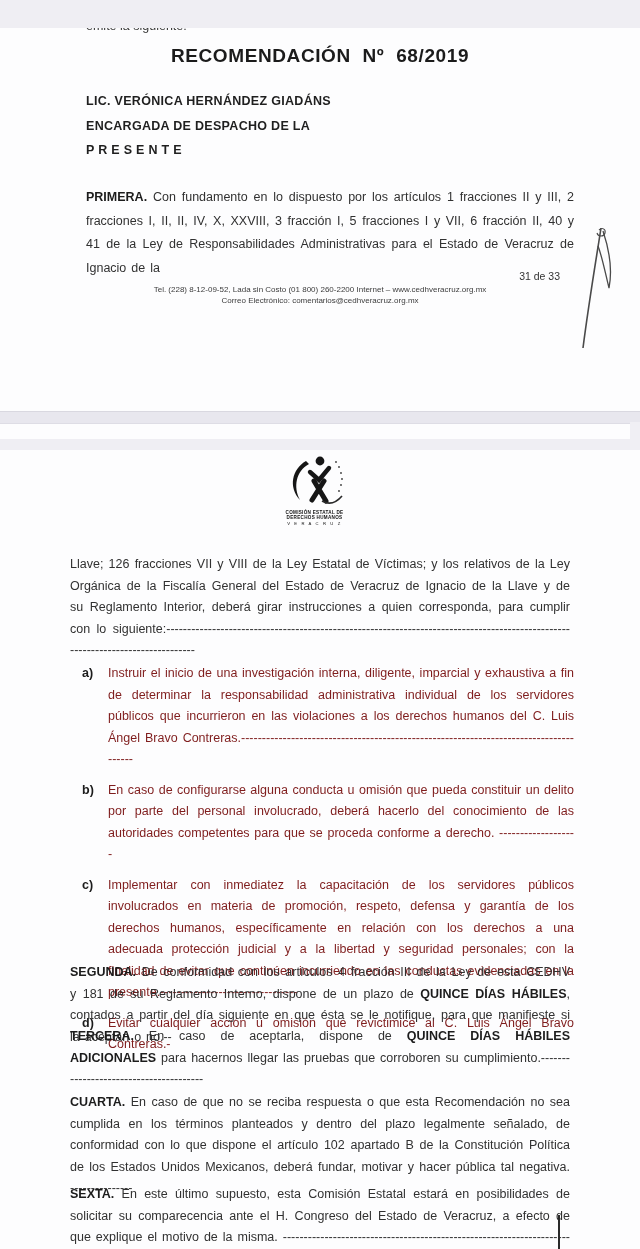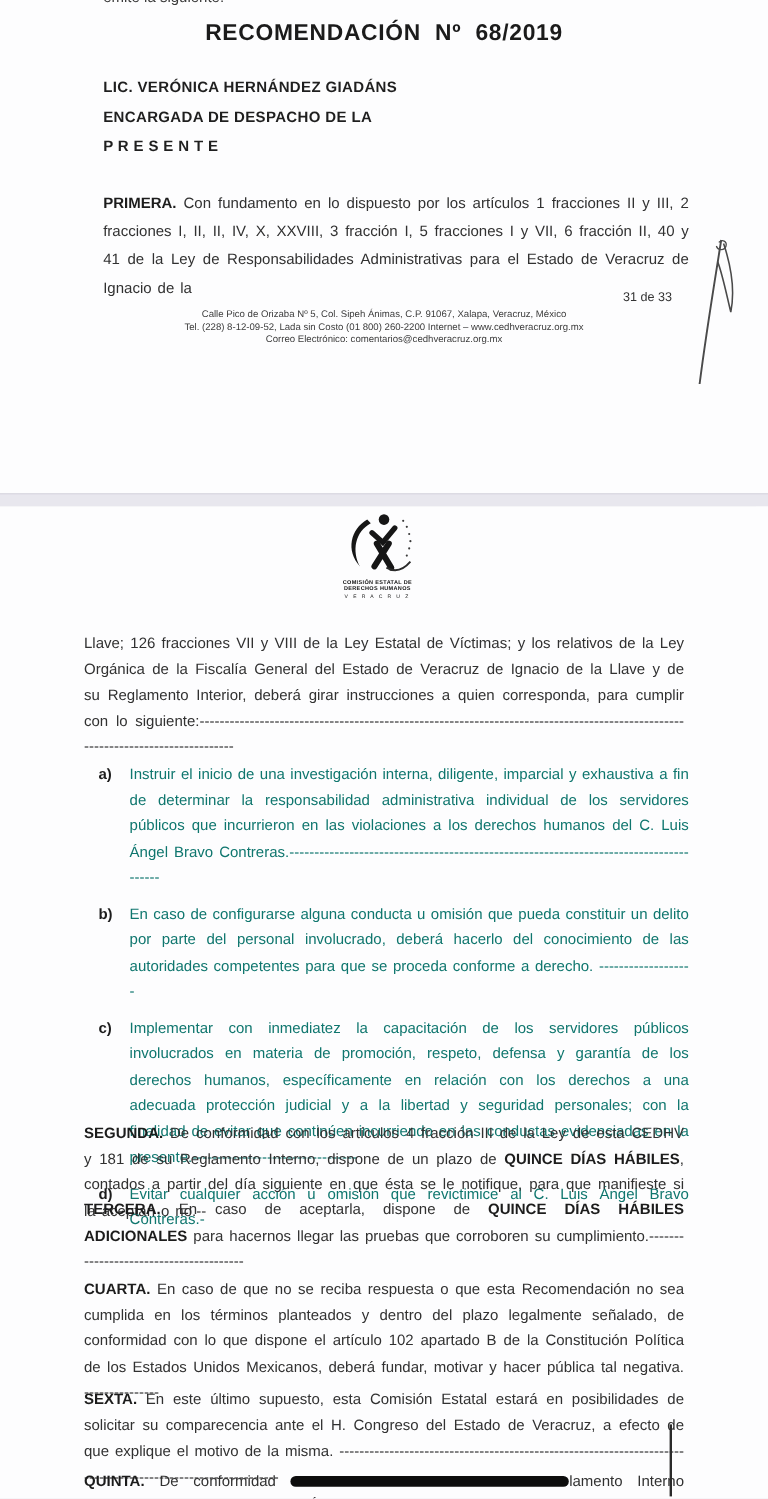--- a/index.html
+++ b/index.html
@@ -1,18 +1,18 @@
 <!DOCTYPE html>
 <html><head>
 <meta charset="utf-8">
 <style>
   html,body{margin:0;padding:0;background:#f2f1f5;}
   .canvas{position:relative;width:640px;height:1249px;overflow:hidden;
     background:#efeef3;font-family:"Liberation Sans",sans-serif;color:#2e2e2e;}
-  .page{position:absolute;background:#fdfdfe;}
+  .page{position:absolute;background:#fdfdfe;margin-top:28px;}
   .page1{top:0;left:0;width:640px;height:411px;}
   .page-gap{position:absolute;top:411px;left:0;width:640px;height:11px;
     background:#e8e7ee;border-top:1px solid #d9d8e0;border-bottom:1px solid #dedde5;}
   .page2{top:422px;left:0;width:629px;height:827px;border-right:1px solid #e3e2e9;padding-left:12px;}
 
   .clip-top{position:absolute;top:0;left:86px;width:486px;height:9px;overflow:hidden;}
   .clip-top .inner{margin-top:-12px;font-size:12.5px;line-height:21px;color:#3a3a3a;
     white-space:nowrap;overflow:hidden;}
 
   .doc-title{position:absolute;top:17px;left:0;width:640px;text-align:center;
@@ -39,21 +39,21 @@
     letter-spacing:.3px;}
   .logo-caption .sub{letter-spacing:1.6px;font-weight:normal;font-size:4.2px;}
 
   .p2block{position:absolute;left:70px;width:500px;line-height:21.5px;}
   .intro{top:104px;}
   .list{position:absolute;left:82px;width:492px;top:213px;}
   .list-item{display:flex;margin-bottom:9px;}
   .list-item .label{flex:0 0 26px;font-weight:bold;color:#1c1c1c;
     font-size:12.5px;line-height:21.5px;}
   .list-item .txt{flex:1;font-size:12.5px;line-height:21.5px;text-align:justify;
-    color:#0f766e;word-spacing:1px;}
+    color:#7f1d1d;word-spacing:1px;}
   .segunda{top:512px;}
   .tercera{top:576px;}
   .cuarta{top:642px;}
   .quinta{top:734px;}
   .sexta{top:802px;}
   .redaction{display:inline-block;width:232px;height:9px;background:#0d0d0d;
     border-radius:5px;vertical-align:-1px;}
   .clip-bottom{position:absolute;top:822px;left:70px;width:500px;height:7px;overflow:hidden;}
   .clip-bottom .inner{font-size:12.5px;line-height:21.5px;text-align:justify;
     color:#313131;word-spacing:2px;}
@@ -79,21 +79,20 @@
       <div>P R E S E N T E</div>
     </div>
 
     <div class="para primera">
       <span class="lead">PRIMERA.</span><span> Con fundamento en lo dispuesto por los artículos 1 fracciones II y III, 2 fracciones I, II, II, IV, X, XXVIII, 3 fracción I, 5 fracciones I y VII, 6 fracción II, 40 y 41 de la Ley de Responsabilidades Administrativas para el Estado de Veracruz de Ignacio de la</span>
     </div>
 
     <div class="page-number">31 de 33</div>
 
     <div class="footer">
-      <div>Calle Pico de Orizaba Nº 5, Col. Sipeh Ánimas, C.P. 91067, Xalapa, Veracruz, México</div>
       <div>Tel. (228) 8-12-09-52, Lada sin Costo (01 800) 260-2200 Internet – www.cedhveracruz.org.mx</div>
       <div>Correo Electrónico: comentarios@cedhveracruz.org.mx</div>
     </div>
 
     <svg class="signature" width="72" height="130" viewBox="0 0 72 130">
       <path d="M39 2 C35 28 27 75 21 122" stroke="#4a4a4a" fill="none" stroke-width="1.6"></path>
       <path d="M41 5 C46 20 51 42 47 62 C44 50 40 30 36 20" stroke="#4a4a4a" fill="none" stroke-width="1.3"></path>
       <path d="M37 4 c3 -3 7 -1 6 3 c-1 4 -7 4 -8 0" stroke="#4a4a4a" fill="none" stroke-width="1.1"></path>
     </svg>
   </div>

